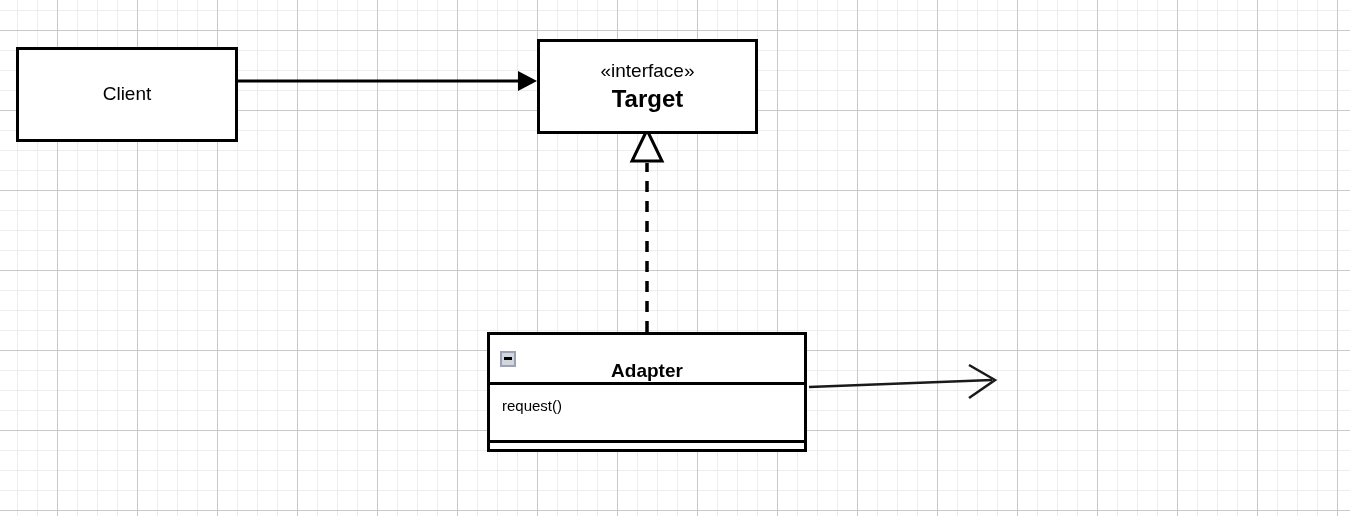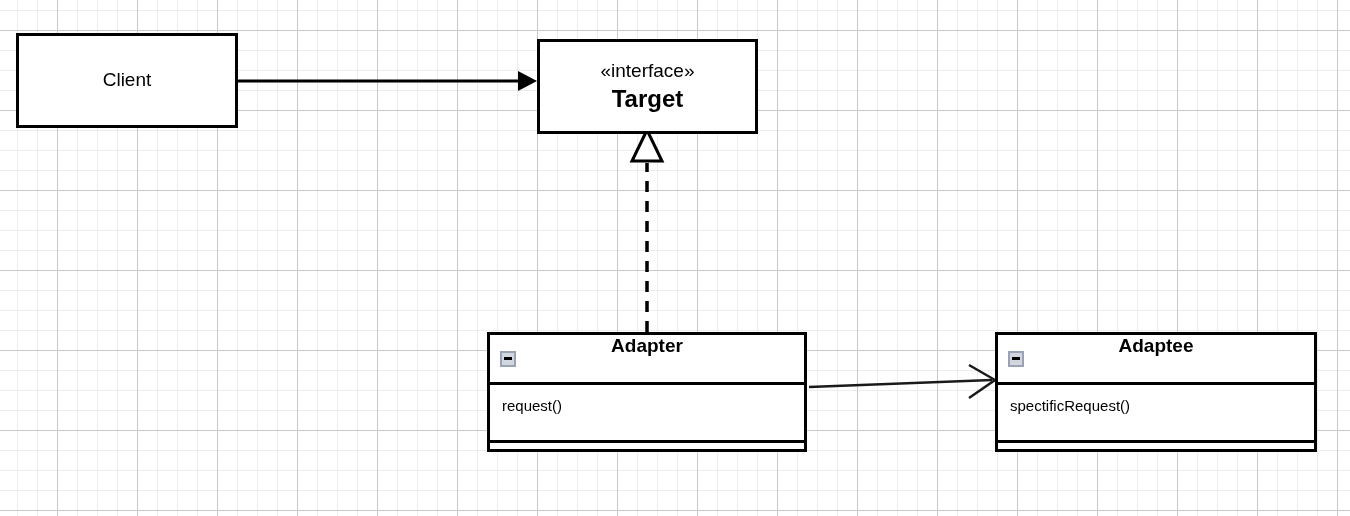--- a/index.html
+++ b/index.html
@@ -78,21 +78,21 @@
   .node.compartmented {
     display: flex;
     flex-direction: column;
   }
   .compartment-title {
     position: relative;
     height: 47px;
     flex: 0 0 47px;
     border-bottom: 3px solid #000000;
     display: flex;
-    align-items: flex-start;
+    align-items: flex-end;
     justify-content: center;
   }
   .compartment-title .title-text {
     font-size: 19px;
     font-weight: bold;
     color: #000000;
   }
   .collapse-icon {
     position: absolute;
     left: 10px;
@@ -186,21 +186,21 @@
       <line class="dashed-line" x1="647" y1="332" x2="647" y2="163"></line>
       <polygon class="hollow-head" points="647,130 632,161 662,161"></polygon>
     </g>
 
     <g>
       <line class="thin-line" x1="809" y1="387" x2="992" y2="380"></line>
       <polyline class="open-head" points="969,365 995,380 969,398"></polyline>
     </g>
   </svg>
 
-  <div class="node simple" style="left:16px; top:33px; width:222px; height:95px;">
+  <div class="node simple" style="left:16px; top:47px; width:222px; height:95px;">
     <span class="simple-label">Client</span>
   </div>
 
   <div class="node simple" style="left:537px; top:39px; width:221px; height:95px;">
     <div class="iface-stack">
       <div class="iface-stereotype">«interface»</div>
       <div class="iface-name">Target</div>
     </div>
   </div>
 
@@ -210,26 +210,14 @@
         <span class="bar"></span>
       </span>
       <span class="title-text">Adapter</span>
     </div>
     <div class="compartment-members">
       <div class="member-text">request()</div>
     </div>
     <div class="compartment-empty"></div>
   </div>
 
-  <div class="node compartmented" style="left:995px; top:332px; width:322px; height:120px;">
-    <div class="compartment-title">
-      <span class="collapse-icon">
-        <span class="bar"></span>
-      </span>
-      <span class="title-text">Adaptee</span>
-    </div>
-    <div class="compartment-members">
-      <div class="member-text">spectificRequest()</div>
-    </div>
-    <div class="compartment-empty"></div>
-  </div>
 
 </div>
 
 </body></html>

